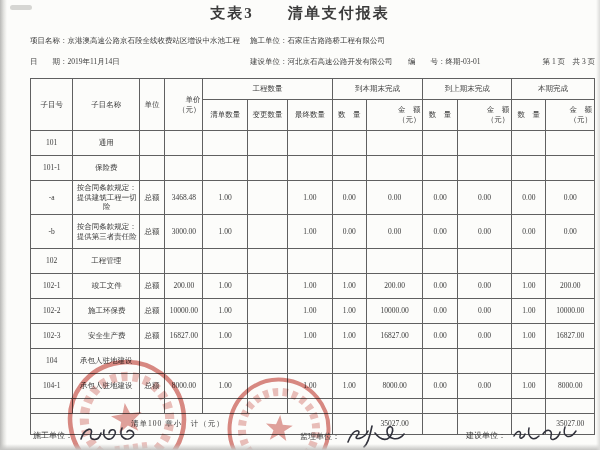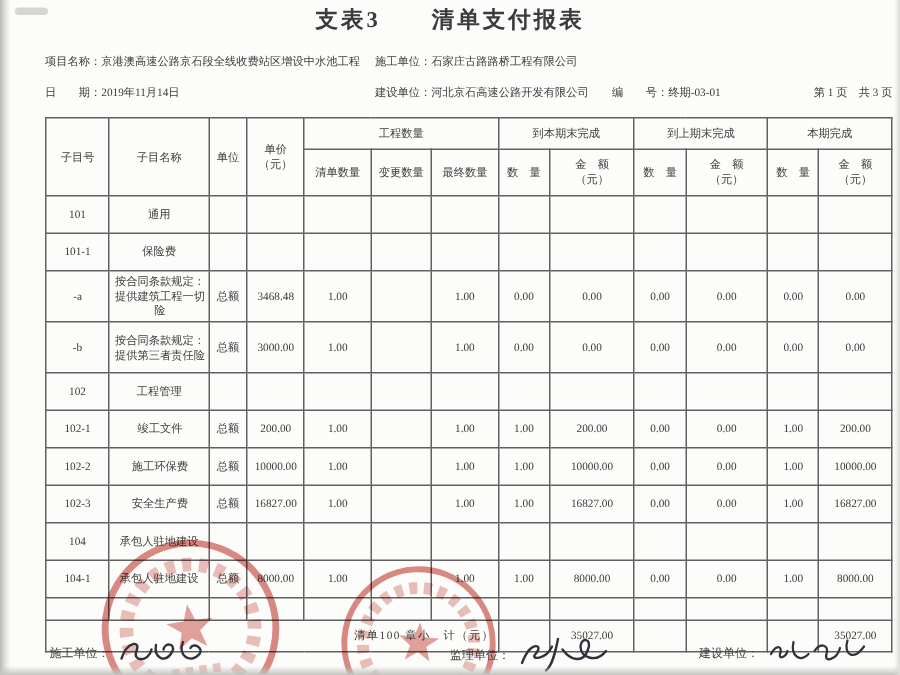--- a/index.html
+++ b/index.html
@@ -16,22 +16,22 @@
   table{ border-collapse:collapse; table-layout:fixed; width:565px; margin:0 0 0 30px; font-size:7.5px; }
   th,td{ border:1px solid #606060; text-align:center; vertical-align:middle;
          padding:1px 2px; font-weight:normal; line-height:1.3; overflow:hidden; }
   table{ border:1.5px solid #3e3e3e; }
   thead tr.h1 th{ height:18px; } thead tr.h2 th{ height:28px; }
   tbody td{ height:22px; }
   tr.tall td{ height:31px; }
   tr.empty-row td{ height:12px; }
   tr.total-row td{ height:18px; }
   .ta-left{ text-align:center; padding-left:3px; }
-  .total-label{ text-align:right; padding-left:100px; white-space:nowrap; letter-spacing:1px; }
-  .two-line span{ display:block; }
+  .total-label{ text-align:left; padding-left:100px; white-space:nowrap; letter-spacing:1px; }
+  .two-line span{ display:block;text-align:right; }
   
   .stamp{ position:absolute; color:#c23b32; opacity:.6; mix-blend-mode:multiply; transform:rotate(-8deg); }
   .stamp-1{ left:66px; top:358px; width:122px; height:122px; }
   .stamp-2{ left:226px; top:376px; width:106px; height:106px; transform:rotate(5deg); }
   
   .sign-row{ position:absolute; left:0; top:424px; width:600px; height:26px; font-size:8px; }
   .sign-group{ position:absolute; display:flex; align-items:center; white-space:nowrap; }
   .sg-1{ left:33px; } .sg-2{ left:300px; } .sg-3{ left:466px; }
   .sig{ margin-left:4px; color:#30313b; }
   

